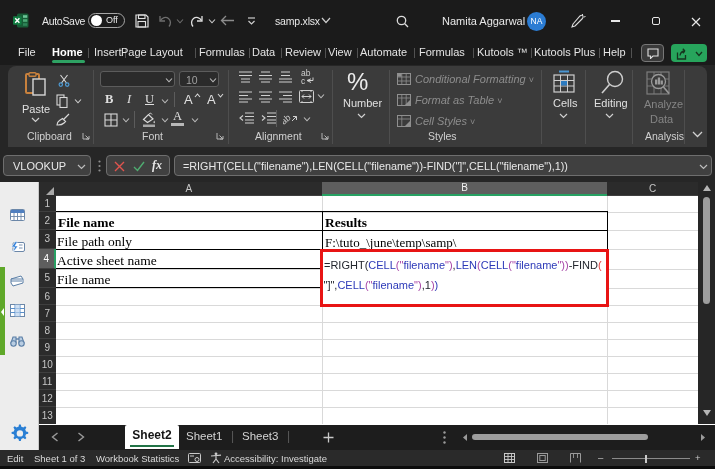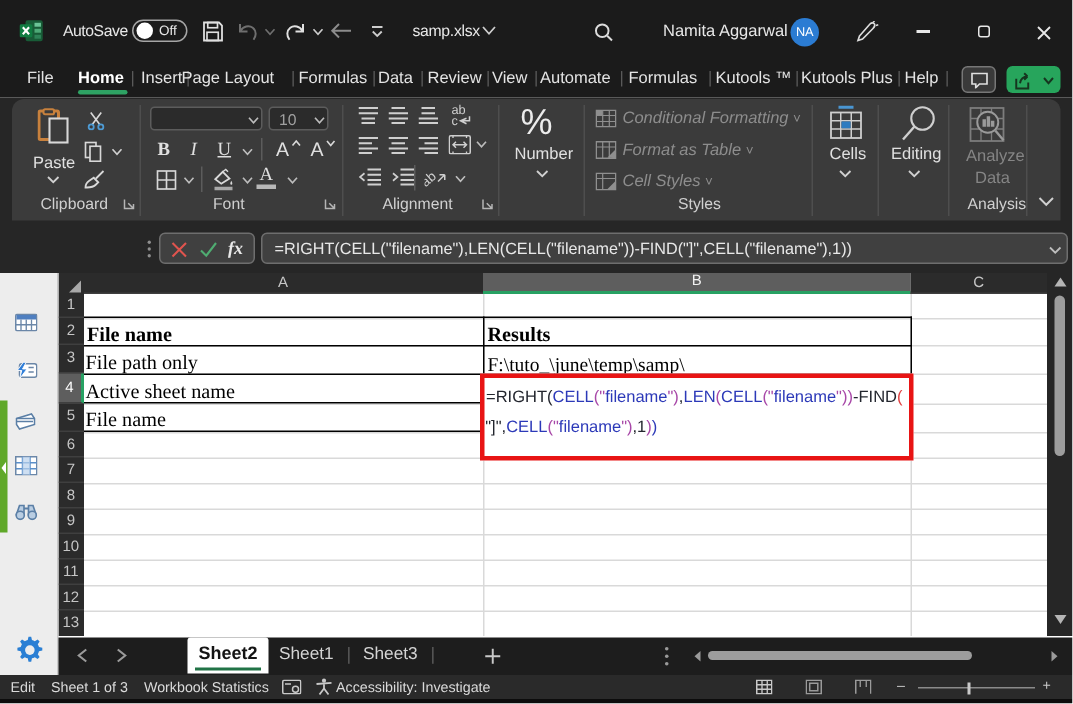--- a/index.html
+++ b/index.html
@@ -301,21 +301,21 @@
       <path d="M0.5 4 L13.5 4 M4.8 0.5 L4.8 11.5 M9.2 0.5 L9.2 11.5" stroke="#8f8f8f" stroke-width="0.8"></path>
       <path d="M8 11 L13 6 L13.5 11.5 Z" fill="#8f8f8f"></path>
     </svg>
     <div class="abs dim" style="left:407px;top:28px;font-size:11px;">Format as Table <span style="font-size:9px;">˅</span></div>
     <svg class="abs" style="left:389px;top:49px;" width="14" height="12" viewBox="0 0 14 12">
       <rect x="0.5" y="0.5" width="13" height="11" fill="none" stroke="#8f8f8f" stroke-width="1"></rect>
       <path d="M0.5 4 L13.5 4 M4.8 0.5 L4.8 11.5" stroke="#8f8f8f" stroke-width="0.8"></path>
       <path d="M8 11 L13 6 L13.5 11.5 Z" fill="#8f8f8f"></path>
     </svg>
     <div class="abs dim" style="left:407px;top:49px;font-size:11px;">Cell Styles <span style="font-size:9px;">˅</span></div>
-    <div class="abs" style="left:444px;top:64px;font-size:10.5px;color:#d0d0d0;">Styles</div>
+    <div class="abs" style="left:420px;top:64px;font-size:10.5px;color:#d0d0d0;">Styles</div>
 
     <svg class="abs" style="left:544px;top:4px;" width="24" height="24" viewBox="0 0 24 24">
       <path d="M7 1.5 L17 1.5" stroke="#4a96d2" stroke-width="2"></path>
       <rect x="2" y="5" width="20" height="17" fill="none" stroke="#cfcfcf" stroke-width="1.2"></rect>
       <path d="M2 10.5 L22 10.5 M2 16 L22 16 M8.5 5 L8.5 22 M15.5 5 L15.5 22" stroke="#cfcfcf" stroke-width="1"></path>
       <rect x="9" y="11" width="6" height="4.5" fill="#2d7bc0"></rect>
     </svg>
     <div class="abs" style="left:545px;top:31px;font-size:11px;">Cells</div>
     <svg class="abs" style="left:551px;top:47px;" width="9" height="6" viewBox="0 0 9 6">
         <path d="M1 1 L4.5 4.5 L8 1" fill="none" stroke="#d0d0d0" stroke-width="1.2"></path>
@@ -342,20 +342,26 @@
     <div class="abs" style="left:636px;top:32px;font-size:11px;color:#858585;">Analyze</div>
     <div class="abs" style="left:642px;top:47px;font-size:11px;color:#858585;">Data</div>
     <div class="abs" style="left:637px;top:64px;font-size:10.5px;color:#d0d0d0;">Analysis</div>
 
     <svg class="abs" style="left:684px;top:65px;" width="11" height="7" viewBox="0 0 11 7">
         <path d="M1 1 L5.5 5.5 L10 1" fill="none" stroke="#d0d0d0" stroke-width="1.3"></path>
       </svg>
   </div>
 
   <div class="abs" style="left:0;top:148px;width:715px;height:34px;background:#262626;"></div>
+  <div class="abs" style="left:3px;top:155px;width:88px;height:21px;background:#404040;border:1px solid #6e6e6e;border-radius:4px;">
+    <div class="abs w" style="left:9px;top:3.5px;font-size:11px;">VLOOKUP</div>
+    <svg class="abs" style="left:73px;top:8px;" width="9" height="6" viewBox="0 0 9 6">
+        <path d="M1 1 L4.5 4.5 L8 1" fill="none" stroke="#bdbdbd" stroke-width="1.2"></path>
+      </svg>
+  </div>
   <svg class="abs" style="left:98px;top:160px;" width="3" height="12" viewBox="0 0 3 12">
     <circle cx="1.5" cy="1.5" r="1.1" fill="#8f8f8f"></circle>
       <circle cx="1.5" cy="6" r="1.1" fill="#8f8f8f"></circle>
       <circle cx="1.5" cy="10.5" r="1.1" fill="#8f8f8f"></circle>
     </svg>
   <div class="abs" style="left:106px;top:155px;width:64px;height:21px;background:#404040;border:1px solid #6e6e6e;border-radius:4px;">
     <svg class="abs" style="left:7px;top:5px;" width="11" height="11" viewBox="0 0 11 11">
         <path d="M1 1 L10 10 M10 1 L1 10" stroke="#e0544e" stroke-width="1.4"></path>
       </svg>
     <svg class="abs" style="left:26px;top:5px;" width="12" height="11" viewBox="0 0 12 11">

